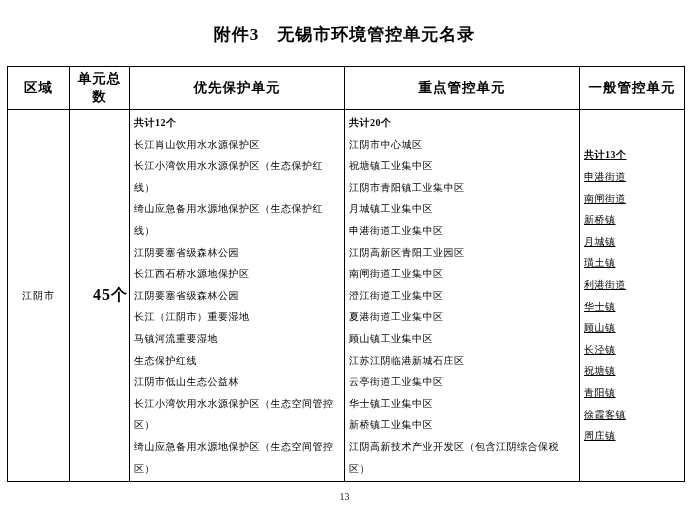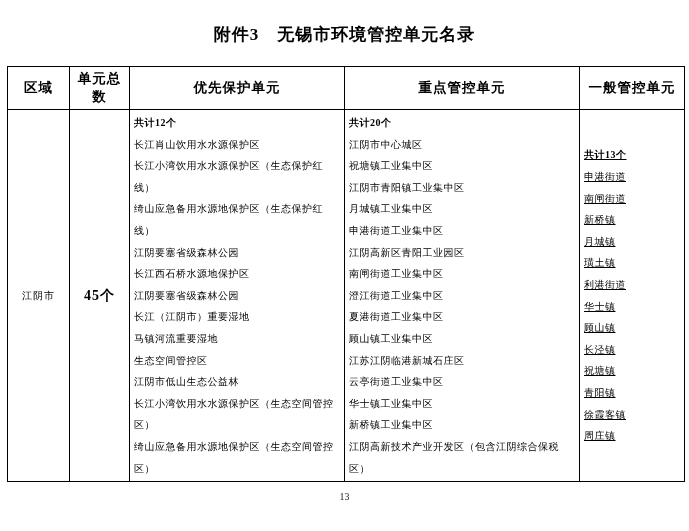--- a/index.html
+++ b/index.html
@@ -48,21 +48,21 @@
     border: 1px solid #000;
     font-size: 10px;
     letter-spacing: 0.5px;
   }
   .body-row { height: 371px; }
   td.cell-center {
     text-align: center;
     vertical-align: middle;
     letter-spacing: 1px;
   }
-  td.cell-bold { font-weight: bold; font-size: 14px; }
+  td.cell-bold { font-weight: bold; font-size: 16px; text-align: right; }
   td.list-cell {
     vertical-align: top;
     padding: 2px 4px;
     line-height: 21.6px;
   }
   td.list-cell.v-middle { vertical-align: middle; text-decoration: underline; }
   .summary-line { font-weight: bold; }
   .unit-line { font-weight: normal; }
   .page-number {
     text-align: center;
@@ -103,21 +103,21 @@
           <div class="summary-line">共计12个</div>
           <div>
               <div class="unit-line">长江肖山饮用水水源保护区</div>
               <div class="unit-line">长江小湾饮用水水源保护区（生态保护红线）</div>
               <div class="unit-line">绮山应急备用水源地保护区（生态保护红线）</div>
               <div class="unit-line">江阴要塞省级森林公园</div>
               <div class="unit-line">长江西石桥水源地保护区</div>
               <div class="unit-line">江阴要塞省级森林公园</div>
               <div class="unit-line">长江（江阴市）重要湿地</div>
               <div class="unit-line">马镇河流重要湿地</div>
-              <div class="unit-line">生态空间管控区</div>
+              <div class="unit-line">生态保护红线</div>
               <div class="unit-line">江阴市低山生态公益林</div>
               <div class="unit-line">长江小湾饮用水水源保护区（生态空间管控区）</div>
               <div class="unit-line">绮山应急备用水源地保护区（生态空间管控区）</div>
             </div>
         </td>
         <td class="list-cell">
           <div class="summary-line">共计20个</div>
           <div>
               <div class="unit-line">江阴市中心城区</div>
               <div class="unit-line">祝塘镇工业集中区</div>

